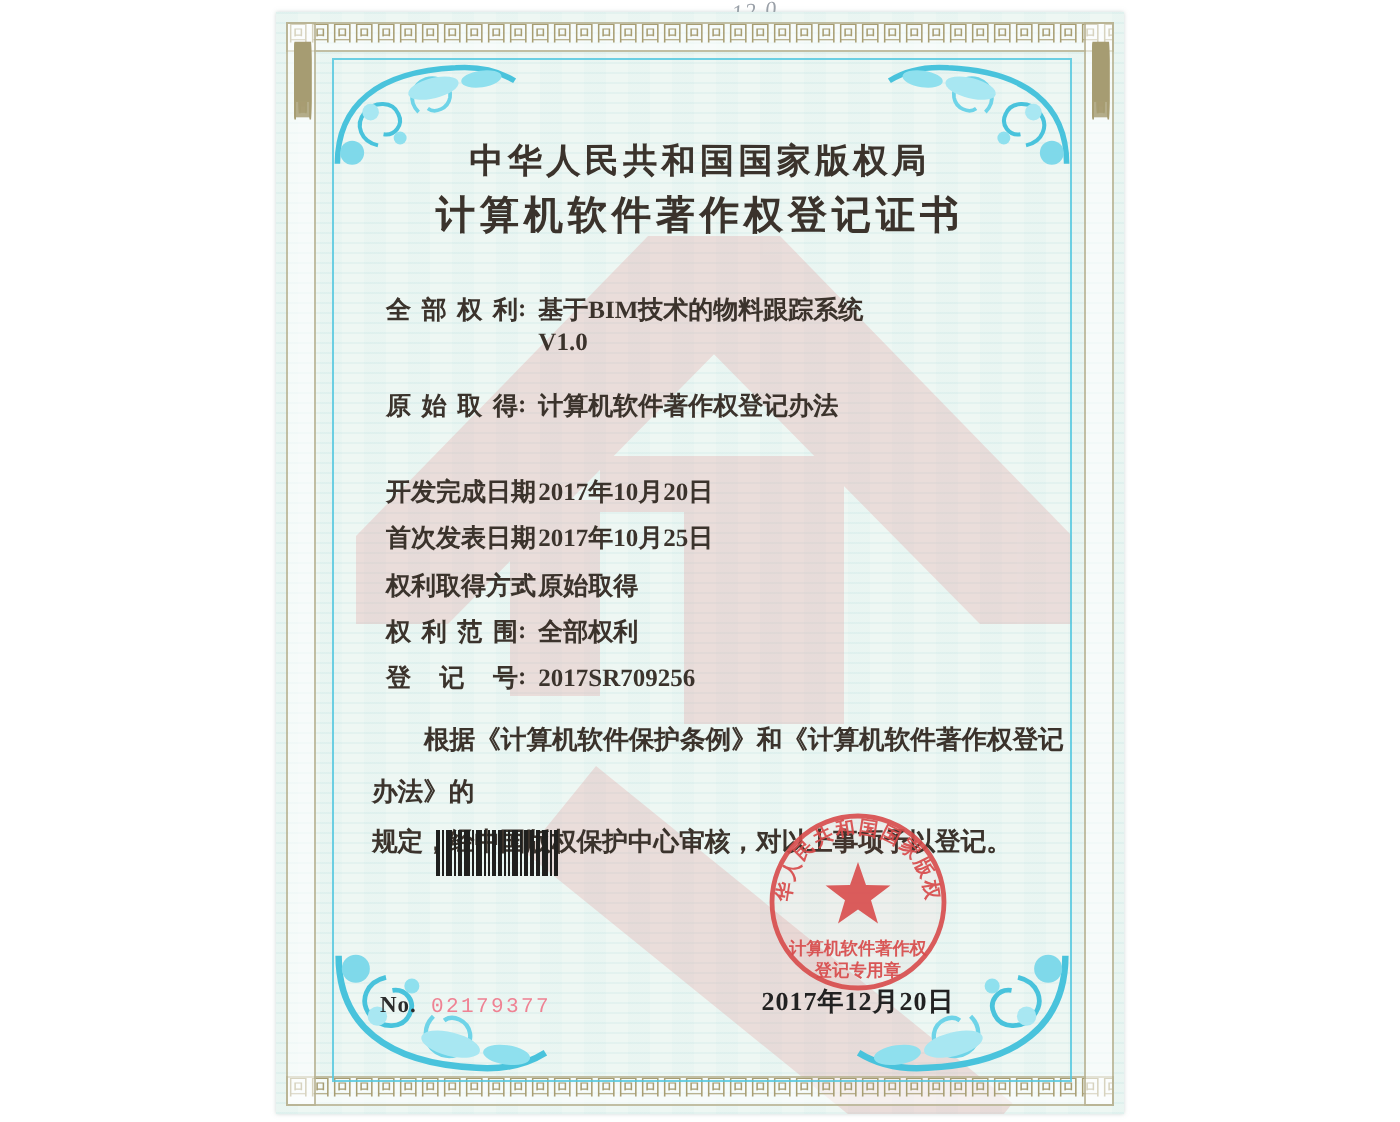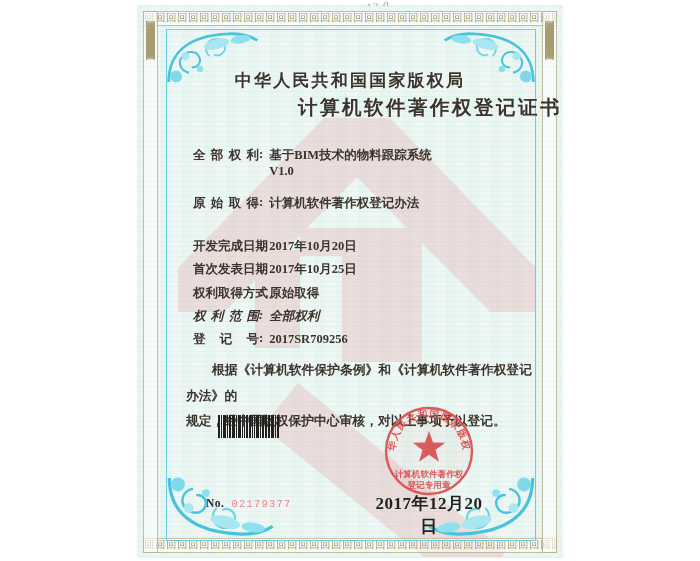--- a/index.html
+++ b/index.html
@@ -37,46 +37,46 @@
   .fl.tr{right:25px;top:21px;transform:scaleX(-1);}
   .fl.bl{left:27px;bottom:14px;transform:scaleY(-1);}
   .fl.br{right:25px;bottom:14px;transform:scale(-1,-1);}
 
   
   #watermark{position:absolute;inset:0;z-index:1;}
 
   
   .txt{position:absolute;z-index:3;color:#3b332c;}
   .authority{left:0;right:0;top:63px;text-align:center;font-size:17px;font-weight:bold;letter-spacing:2.2px;}
-  .title{left:0;right:0;top:88px;text-align:right;font-size:19.5px;font-weight:bold;letter-spacing:2.5px;}
+  .title{left:0;right:0;top:88px;text-align:center;font-size:19.5px;font-weight:bold;letter-spacing:2.5px;}
   .certno{right:22px;top:120px;font-size:9px;color:#5e5648;letter-spacing:.4px;}
   .certno .lbl{margin-right:7px;}
 
   .field-row{position:absolute;z-index:3;left:55px;color:#3b332c;font-size:12.5px;font-weight:bold;
     white-space:nowrap;}
   .flabel{display:inline-block;width:66px;text-align:justify;text-align-last:justify;vertical-align:top;}
   .fcolon{vertical-align:top;}
   .fvalue{display:inline-block;margin-left:6px;white-space:pre-line;vertical-align:top;line-height:16px;}
 
   .statement{left:48px;top:352px;width:346px;font-size:12.8px;font-weight:bold;line-height:25.5px;
     text-indent:26px;}
 
   #barcode{position:absolute;z-index:3;left:80px;top:409px;width:62px;height:23px;
     display:flex;align-items:stretch;overflow:hidden;}
   #barcode .bar{background:#20201e;height:100%;}
   #barcode .gap{height:100%;}
 
-  .serial{left:68px;top:491px;font-size:11.5px;font-weight:bold;color:#2b2b2b;letter-spacing:.5px;}
+  .serial{left:52px;top:491px;font-size:11.5px;font-weight:bold;color:#2b2b2b;letter-spacing:.5px;}
   .serial .num{font-family:"Liberation Mono","DejaVu Sans Mono",monospace;color:#ef8293;
     font-size:10.5px;letter-spacing:1.2px;margin-left:7px;font-weight:normal;}
 
   
   #seal{position:absolute;z-index:4;left:239px;top:396px;}
   .seal-date{position:absolute;z-index:4;left:234px;top:486px;width:114px;text-align:center;
-    font-size:17px;font-weight:bold;color:#222222;letter-spacing:.5px;}
+    font-size:13px;font-weight:bold;color:#222222;letter-spacing:.5px;}
 </style>
 </head>
 <body>
 
 <div id="stage">
 
   <div class="pencil">12.0</div>
 
   <div id="certificate">
 
@@ -128,21 +128,21 @@
     <div class="txt authority">中华人民共和国国家版权局</div>
     <div class="txt title">计算机软件著作权登记证书</div>
 
     <div id="fields">
         <div class="field-row" style="top: 141px;"><span class="flabel">全部权利</span><span class="fcolon">:</span><span class="fvalue">基于BIM技术的物料跟踪系统
 V1.0</span></div>
         <div class="field-row" style="top: 189px;"><span class="flabel">原始取得</span><span class="fcolon">:</span><span class="fvalue">计算机软件著作权登记办法</span></div>
         <div class="field-row" style="top: 232px;"><span class="flabel">开发完成日期</span><span class="fcolon">:</span><span class="fvalue">2017年10月20日</span></div>
         <div class="field-row" style="top: 255px;"><span class="flabel">首次发表日期</span><span class="fcolon">:</span><span class="fvalue">2017年10月25日</span></div>
         <div class="field-row" style="top: 279px;"><span class="flabel">权利取得方式</span><span class="fcolon">:</span><span class="fvalue">原始取得</span></div>
-        <div class="field-row" style="top: 302px; font-style: italic;"><span class="flabel">权利范围</span><span class="fcolon">:</span><span class="fvalue">全部权利</span></div>
+        <div class="field-row" style="top: 302px;"><span class="flabel">权利范围</span><span class="fcolon">:</span><span class="fvalue">全部权利</span></div>
         <div class="field-row" style="top: 325px;"><span class="flabel">登记号</span><span class="fcolon">:</span><span class="fvalue">2017SR709256</span></div>
       </div>
 
     <div class="txt statement">
       <span>根据《计算机软件保护条例》和《计算机软件著作权登记办法》的</span><br>
       <span>规定，经中国版权保护中心审核，对以上事项予以登记。</span>
     </div>
 
     <div id="barcode">
         <div class="bar" style="width: 2px;"></div>

